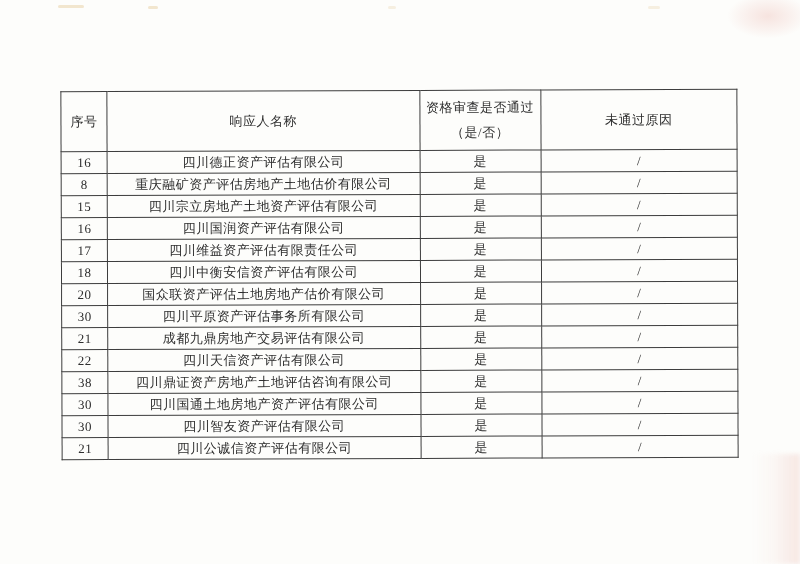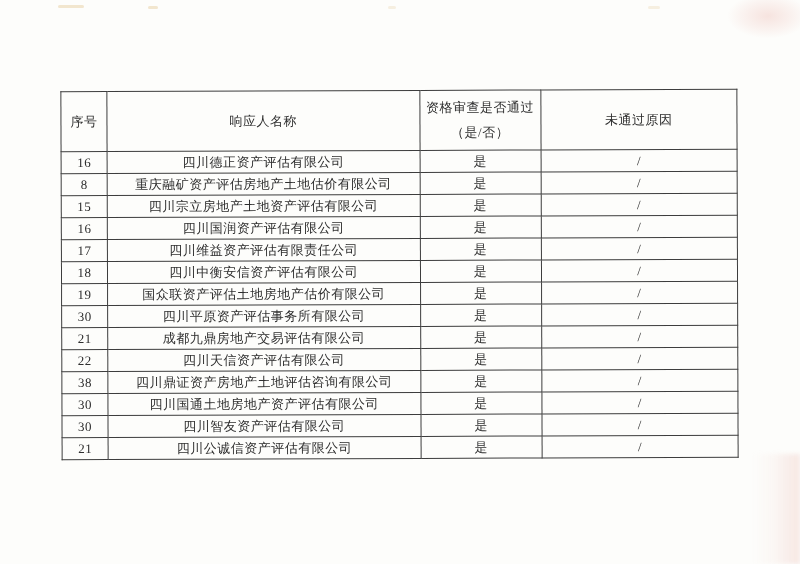--- a/index.html
+++ b/index.html
@@ -129,21 +129,21 @@
     <td>是</td>
     <td class="reason-cell">/</td>
   </tr>
           <tr>
     <td>18</td>
     <td>四川中衡安信资产评估有限公司</td>
     <td>是</td>
     <td class="reason-cell">/</td>
   </tr>
           <tr>
-    <td>19</td>
+    <td>20</td>
     <td>国众联资产评估土地房地产估价有限公司</td>
     <td>是</td>
     <td class="reason-cell">/</td>
   </tr>
           <tr>
     <td>30</td>
     <td>四川平原资产评估事务所有限公司</td>
     <td>是</td>
     <td class="reason-cell">/</td>
   </tr>

